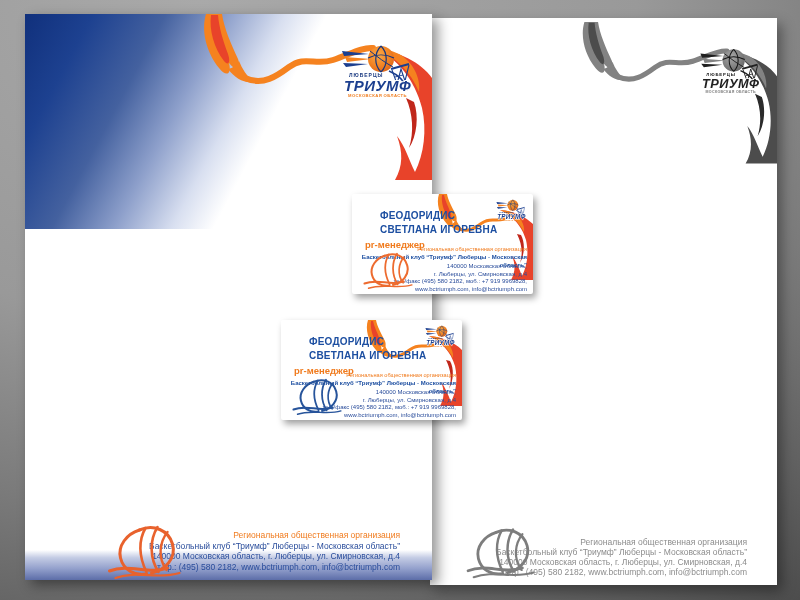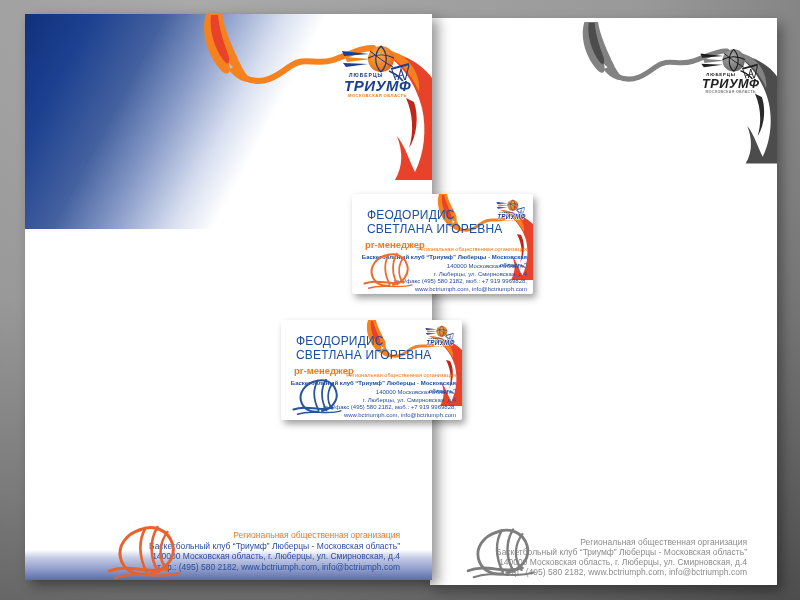--- a/index.html
+++ b/index.html
@@ -36,21 +36,21 @@
   .sketch-sheet-color{left:80px;top:506px;width:105px;height:62px;color:#e8622d;}
   .sketch-sheet-gray{left:36px;top:505px;width:94px;height:58px;color:#7d7d7d;}
   .sketch-slot svg{width:100%;height:100%;display:block;}
 
   
   .card{position:absolute;width:181px;height:100px;background:#ffffff;border-radius:2px;
         box-shadow:3px 4px 7px rgba(0,0,0,.38);z-index:5;overflow:hidden;}
   .card-1{left:352px;top:194px;}
   .card-2{left:281px;top:320px;}
   .card-art{position:absolute;left:0;top:0;width:181px;height:99px;}
-  .card-name{position:absolute;left:15px;top:15px;font-size:12px;font-weight:normal;line-height:13.5px;color:#1d4fa1;letter-spacing:.2px;}
+  .card-name{position:absolute;left:28px;top:15px;font-size:10px;font-weight:bold;line-height:13.5px;color:#1d4fa1;letter-spacing:.2px;}
   .card-title{position:absolute;left:13px;top:45px;font-size:9.5px;color:#f07b1e;font-weight:bold;}
   .card-org{position:absolute;right:6px;top:51px;text-align:right;}
   .card-org .o1{font-size:5.6px;color:#f07b1e;line-height:8px;}
   .card-org .o2{font-size:6px;font-weight:bold;color:#1d4fa1;line-height:8px;}
   .card-addr{position:absolute;right:6px;top:69px;text-align:right;font-size:6px;line-height:7.6px;color:#2a4d9b;}
   .card-sketch{left:7px;top:55px;width:76px;height:42px;}
   .c1-sketch{color:#ed6b2f;}
   .c2-sketch{color:#27549b;}
 
   

